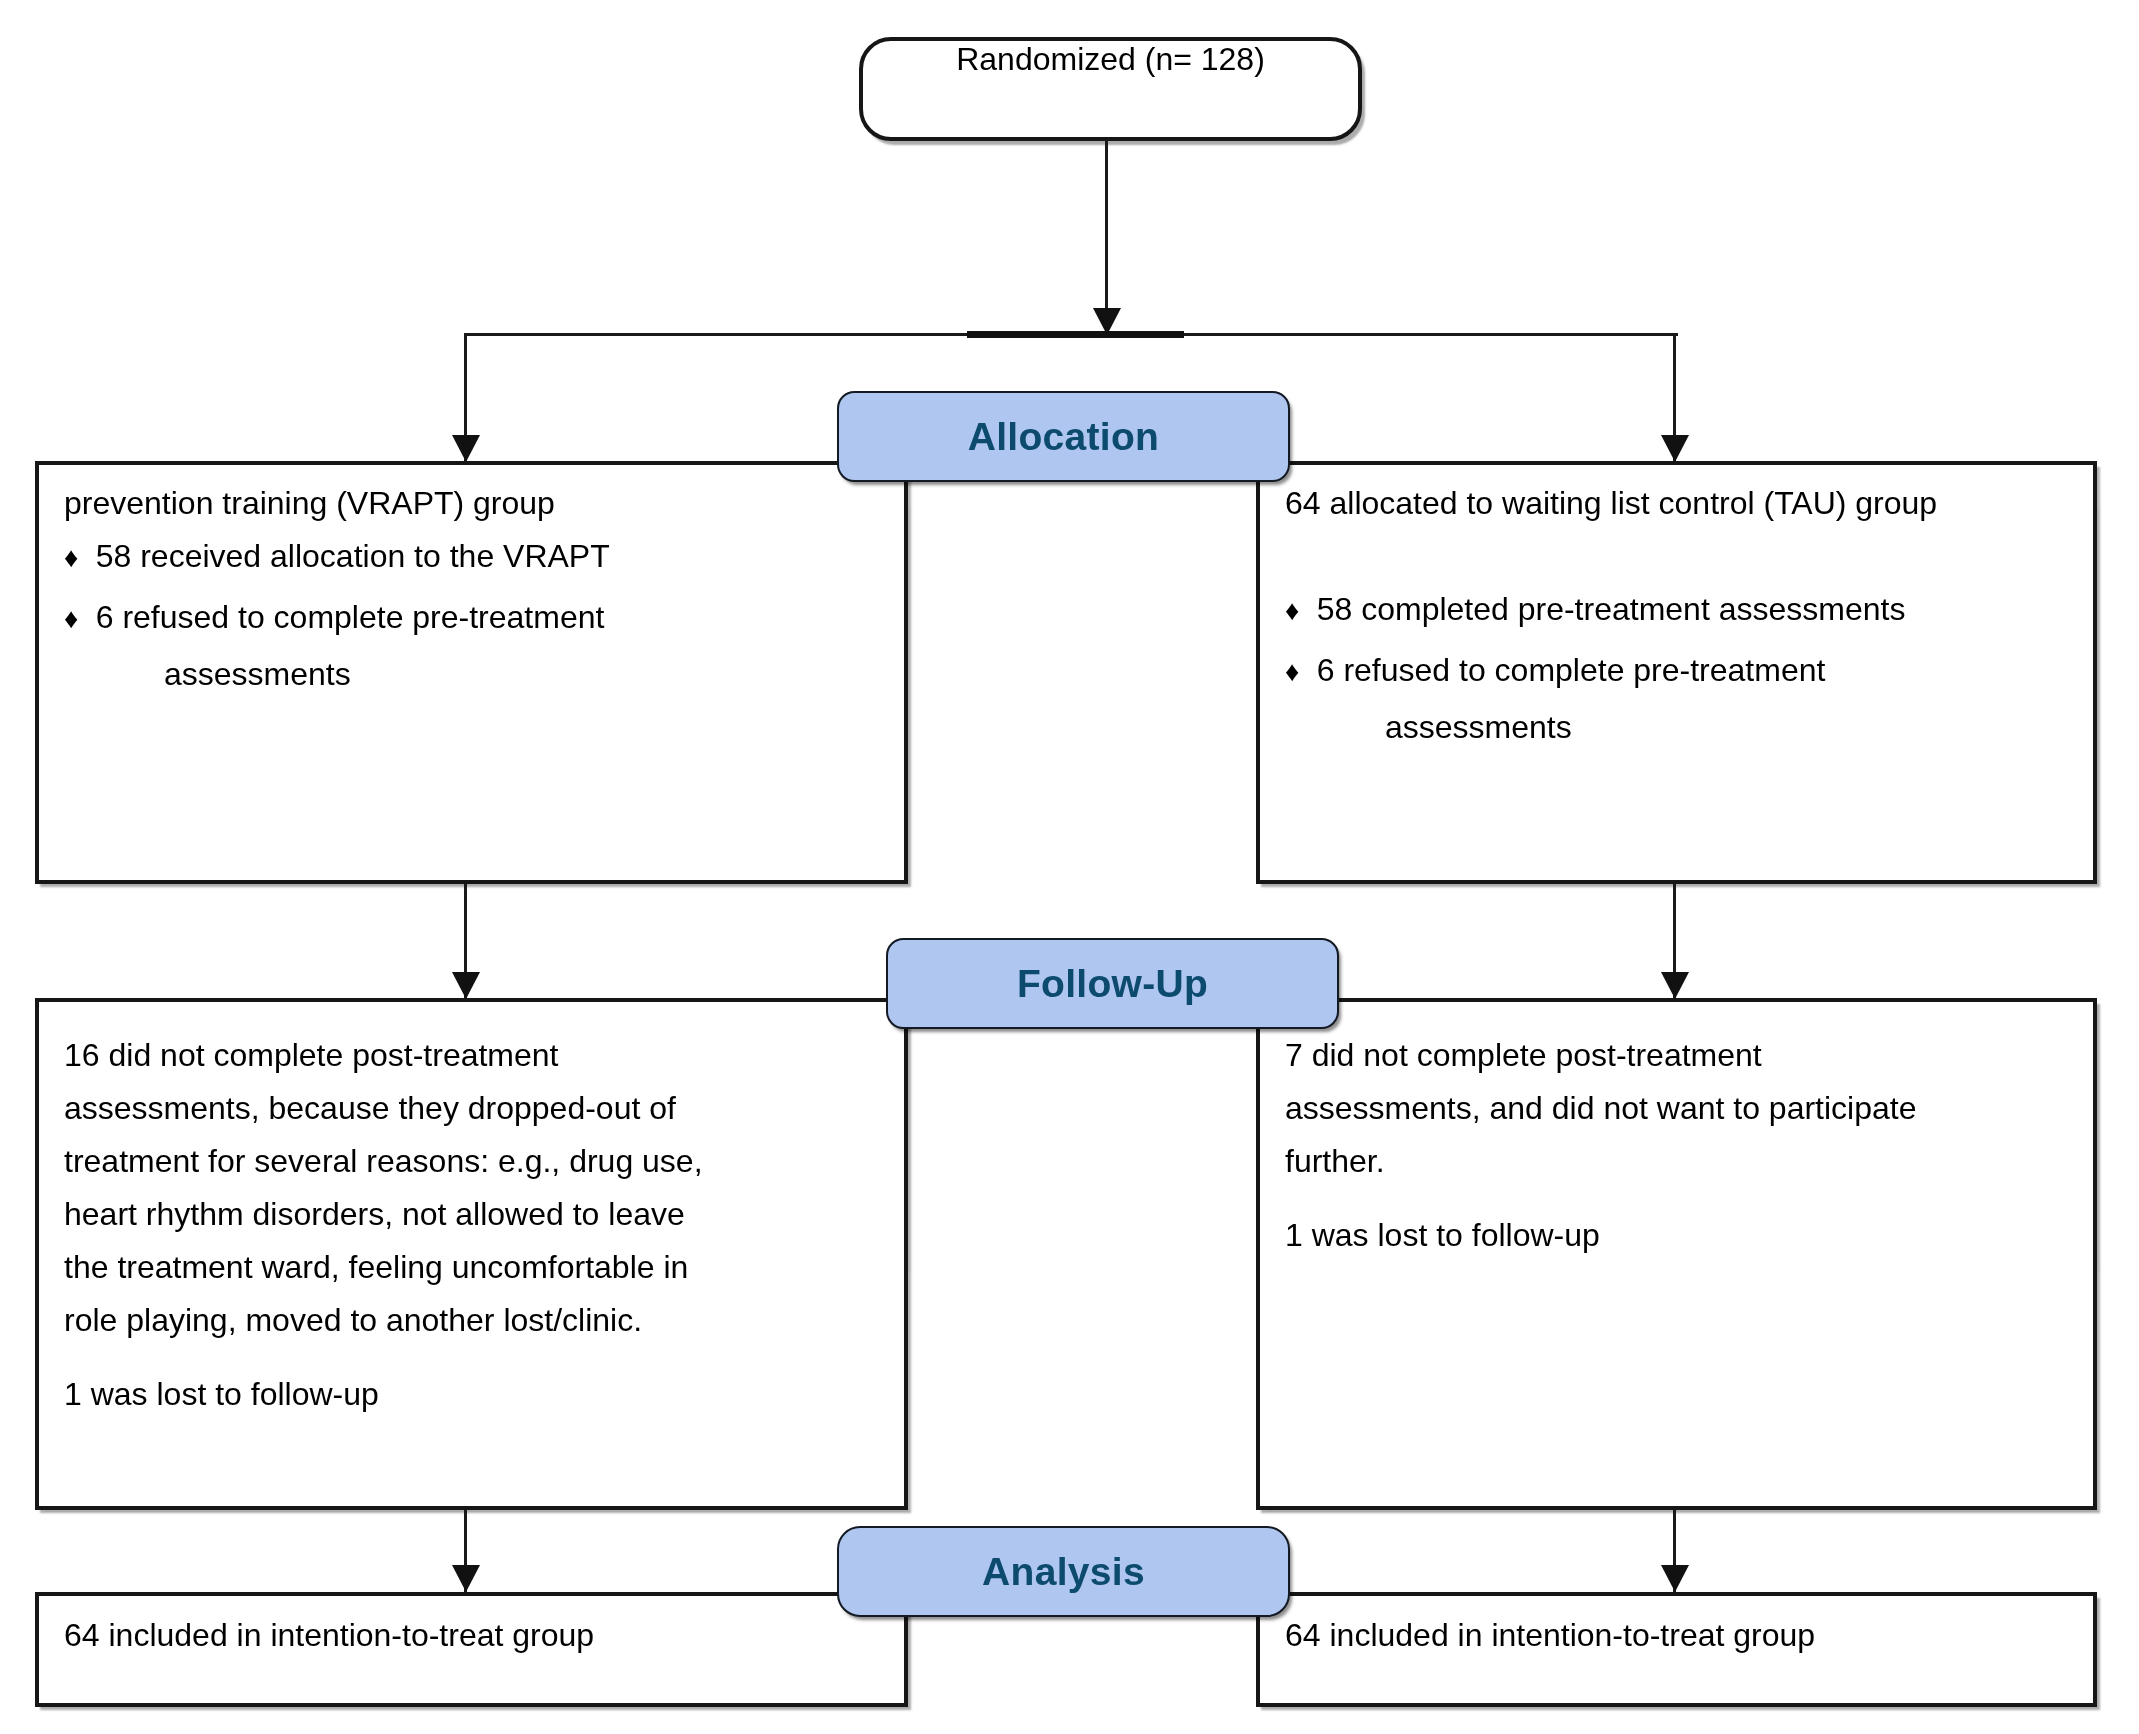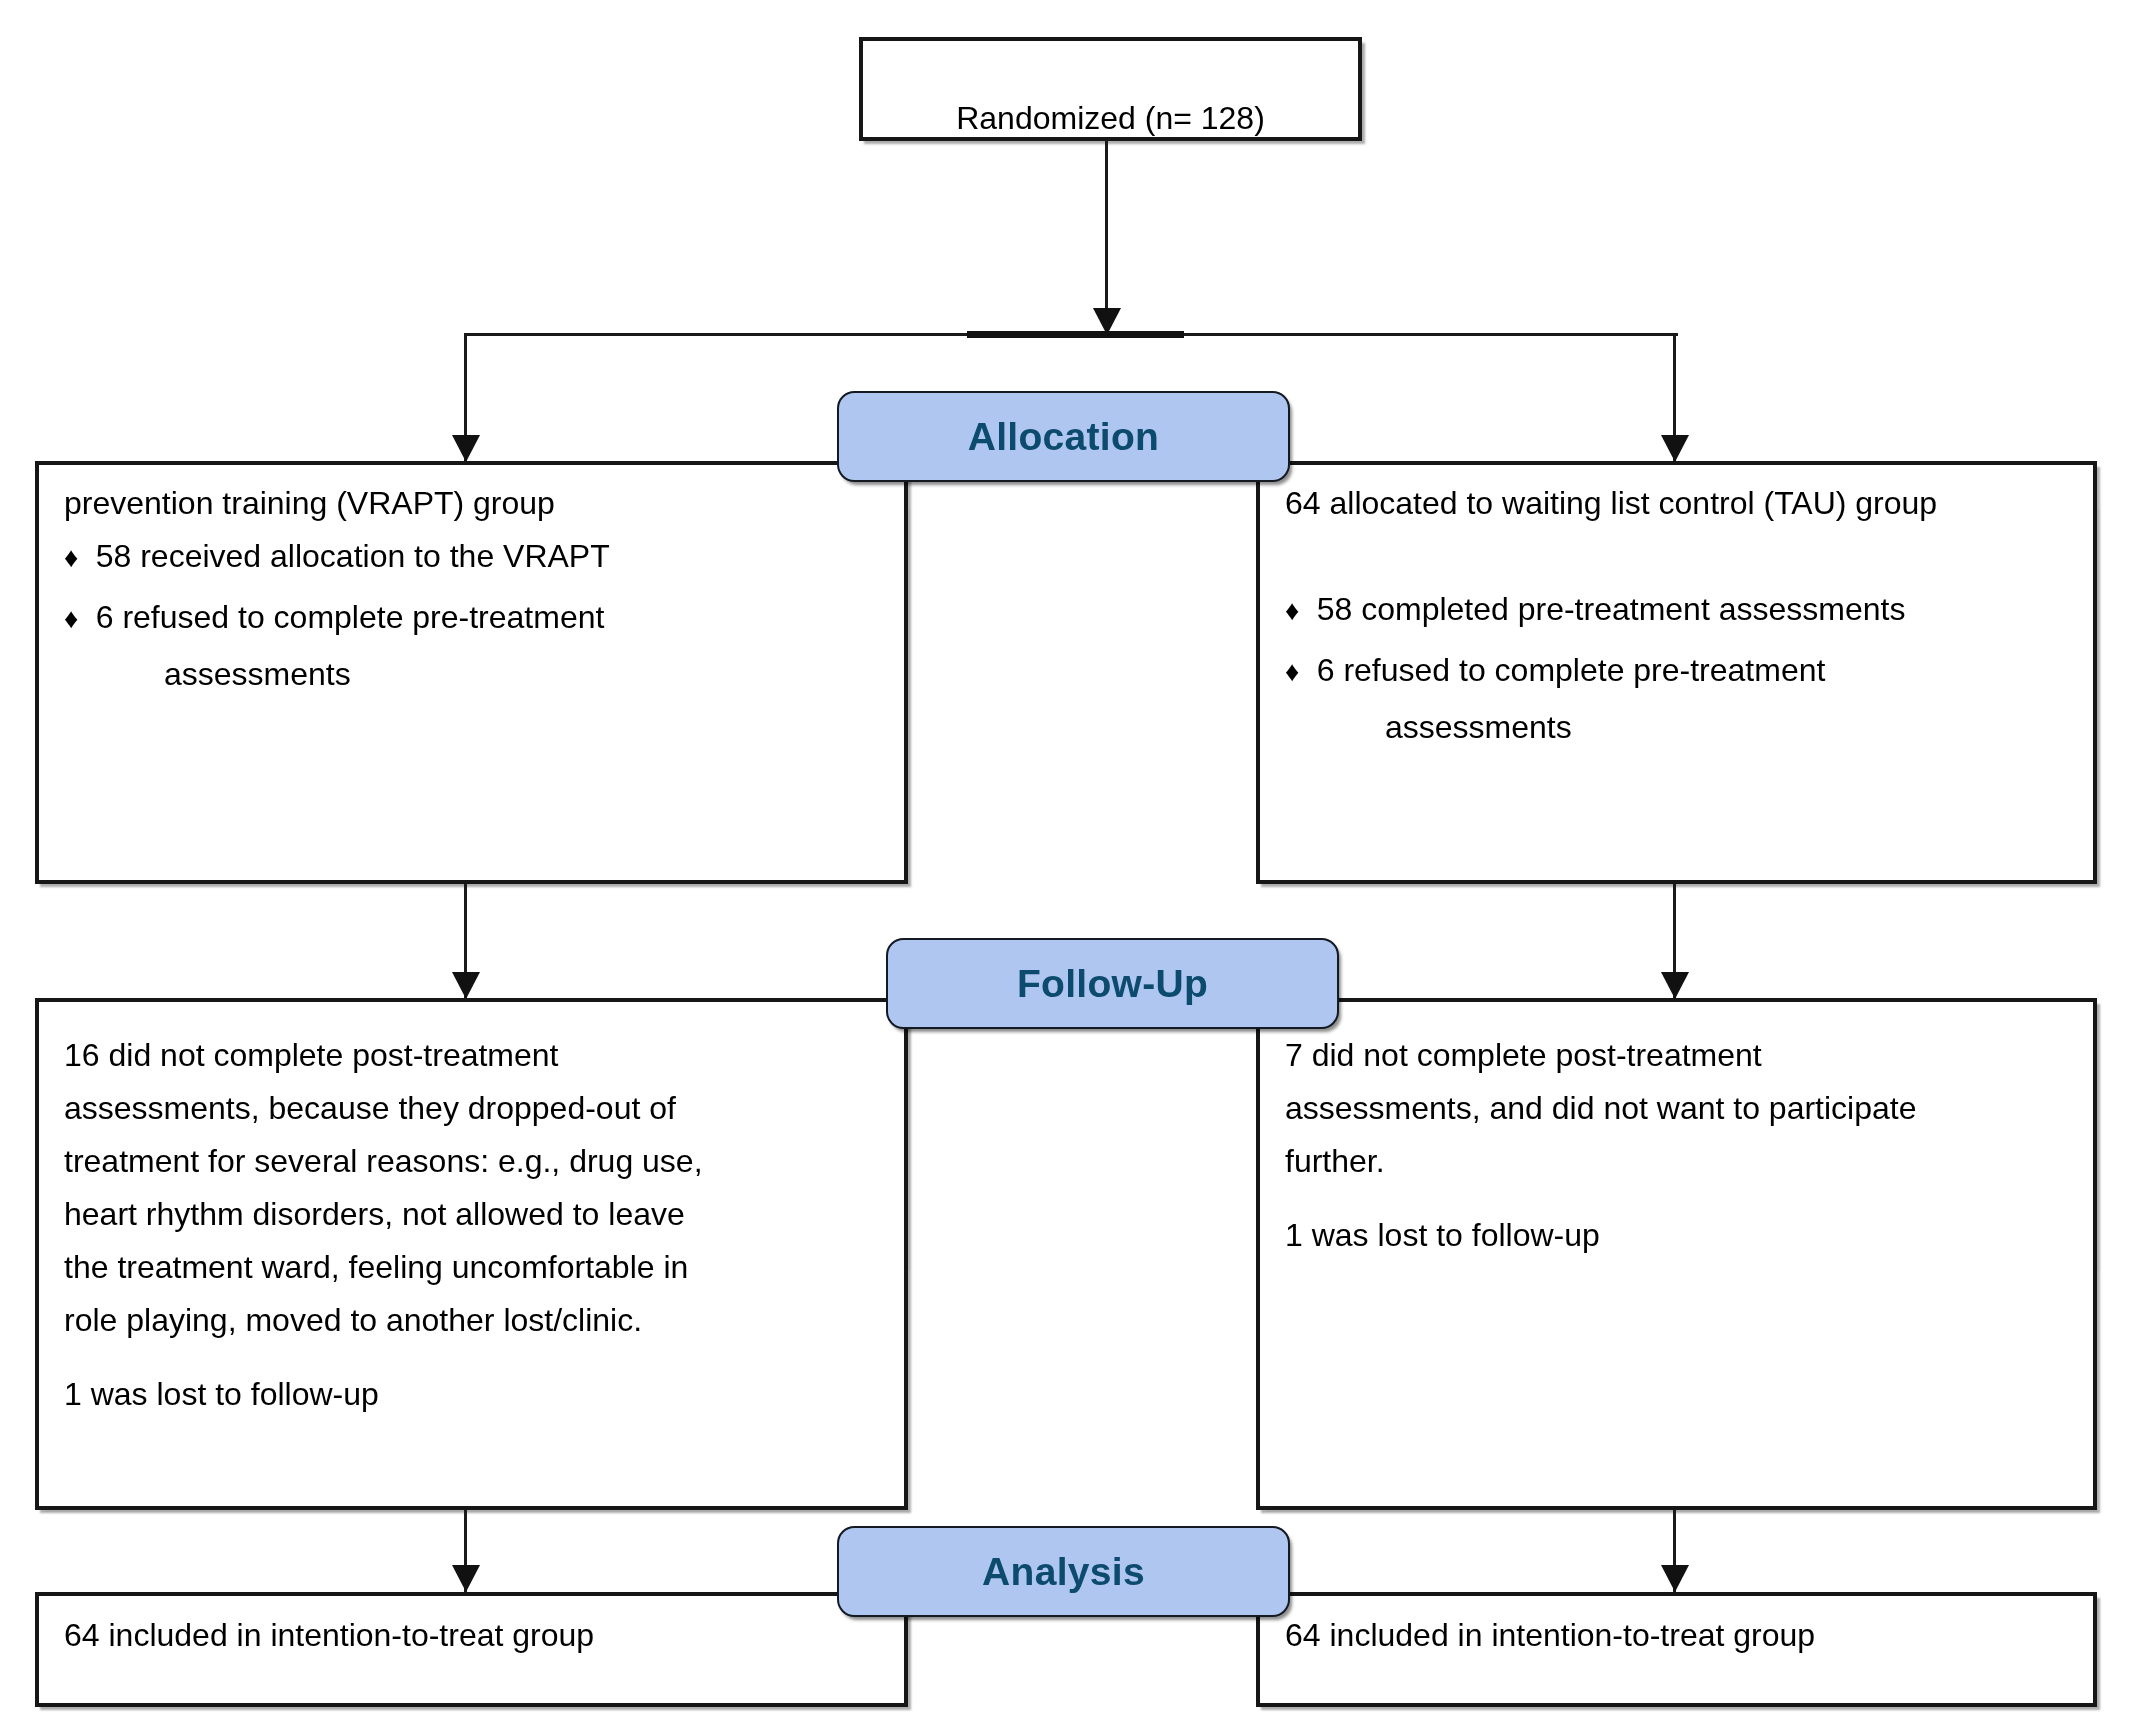--- a/index.html
+++ b/index.html
@@ -1,21 +1,21 @@
 <!DOCTYPE html>
 <html style="font-size:10.7px"><head>
 <meta charset="utf-8">
 <style>
   html,body{margin:0;padding:0;background:#ffffff;}
   body{width:2140px;height:1734px;position:relative;overflow:hidden;
        font-family:"Liberation Sans","DejaVu Sans",sans-serif;color:#000;}
   .box{position:absolute;background:#fff;border:4px solid #161616;box-sizing:border-box;
        box-shadow:4px 4.7px 2px -1.3px rgba(90,90,90,.5);}
-  .topbox{border-width:4.7px;display:flex;align-items:flex-end;justify-content:center;
-          font-size:32px;}
+  .topbox{border-width:4.7px;display:flex;align-items:flex-start;justify-content:center;
+          font-size:32px;border-radius:32px;}
   .badge{position:absolute;background:#aec6f0;border:2.7px solid #141a24;border-radius:17.4px;
          box-sizing:border-box;display:flex;align-items:center;justify-content:center;
          font-size:39px;font-weight:700;color:#0c4a6e;letter-spacing:0.3px;
          box-shadow:3.3px 4px 3.3px -1.3px rgba(0,0,0,.45);z-index:5;}
   .vline{position:absolute;width:3.3px;background:#1a1a1a;}
   .hline{position:absolute;height:3.3px;background:#1a1a1a;}
   .hthick{position:absolute;height:7.4px;background:#111;}
   .arrowhead{position:absolute;width:0;height:0;z-index:2;
              border-left:14px solid transparent;border-right:14px solid transparent;
              border-top:27px solid #111;}
@@ -102,16 +102,16 @@
 <div class="box" style="left:35px;top:1592px;width:873px;height:115px;"></div>
 <div class="content" style="left:64px;top:1609px;width:823px;">
   <div class="line">64 included in intention-to-treat group</div>
 </div>
 
 <div class="box" style="left:1256px;top:1592px;width:841px;height:115px;"></div>
 <div class="content" style="left:1285px;top:1609px;width:796px;">
   <div class="line">64 included in intention-to-treat group</div>
 </div>
 
-<div class="badge" style="left:837px;top:1526px;width:453px;height:91px;">
+<div class="badge" style="left:837px;top:1526px;width:453px;height:91px;border-radius:23px;">
   <span>Analysis</span>
 </div>
 
 
 </body></html>

